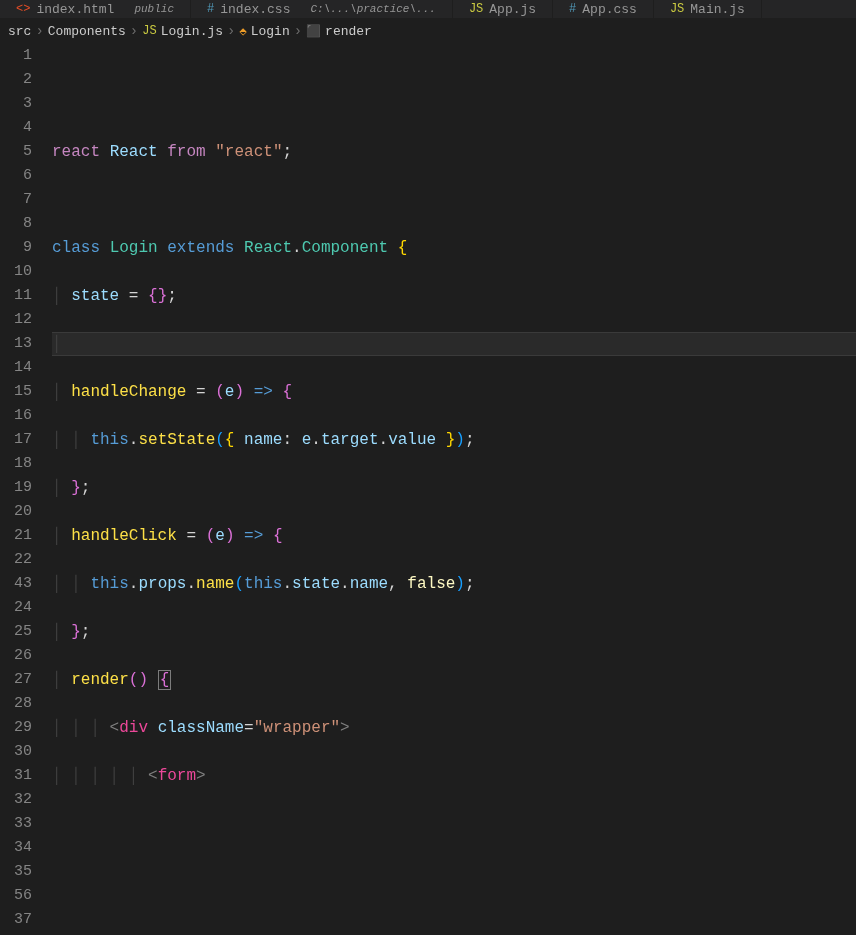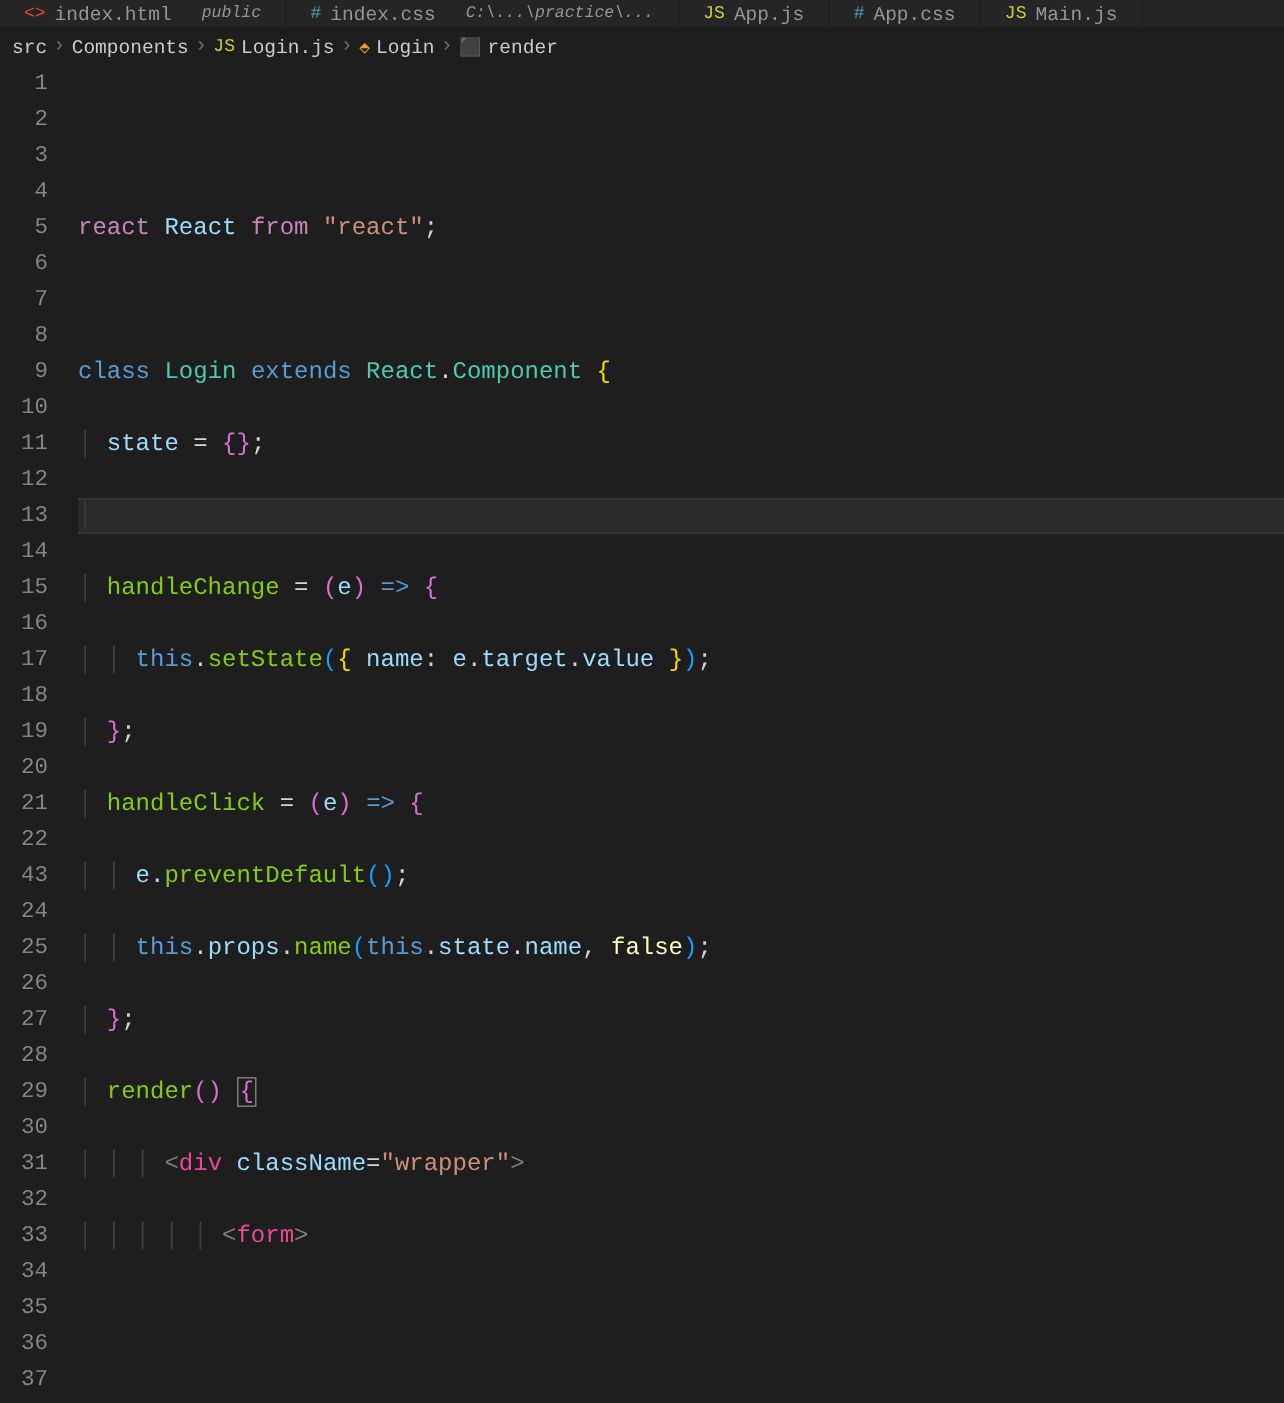--- a/index.html
+++ b/index.html
@@ -80,21 +80,21 @@
     background:#2a2a2a;
     z-index:0;
     border-top:1px solid #3a3a3a;
     border-bottom:1px solid #3a3a3a;
   }
   .code-content { position:relative; z-index:1; }
 
   .tk-kw { color:#c586c0; }
   .tk-cls { color:#4ec9b0; }
   .tk-var { color:#9cdcfe; }
-  .tk-fn { color:#84cc16; }
+  .tk-fn { color:#fde047; }
   .tk-str { color:#ce9178; }
   .tk-this { color:#569cd6; }
   .tk-const { color:#fef9c3; }
   .tk-tag { color:#ec4899; }
   .tk-attr { color:#9cdcfe; }
   .tk-br1 { color:#ffd700; }
   .tk-br2 { color:#da70d6; }
   .tk-br3 { color:#179fff; }
   .tk-plain { color:#d4d4d4; }
   .tk-punct { color:#808080; }
@@ -174,36 +174,35 @@
       <div class="line">26</div>
       <div class="line">27</div>
       <div class="line">28</div>
       <div class="line">29</div>
       <div class="line">30</div>
       <div class="line">31</div>
       <div class="line">32</div>
       <div class="line">33</div>
       <div class="line">34</div>
       <div class="line">35</div>
-      <div class="line">36</div>
+      <div class="line">56</div>
       <div class="line">37</div>
   </div>
   <div class="code">
     <div class="highlight-line" style="top:288px;"></div>
     <div class="code-content">
 <div class="line"><span class="tk-kw">react</span> <span class="tk-var">React</span> <span class="tk-kw">from</span> <span class="tk-str">"react"</span><span class="tk-plain">;</span></div>
 <div class="line"></div>
 <div class="line"><span class="tk-this">class</span> <span class="tk-cls">Login</span> <span class="tk-this">extends</span> <span class="tk-cls">React</span><span class="tk-plain">.</span><span class="tk-cls">Component</span> <span class="tk-br1">{</span></div>
 <div class="line"><span class="indent-guide">│ </span><span class="tk-var">state</span> <span class="tk-plain">=</span> <span class="tk-br2">{}</span><span class="tk-plain">;</span></div>
 <div class="line"><span class="indent-guide">│</span></div>
 <div class="line"><span class="indent-guide">│ </span><span class="tk-fn">handleChange</span> <span class="tk-plain">=</span> <span class="tk-br2">(</span><span class="tk-var">e</span><span class="tk-br2">)</span> <span class="tk-this">=&gt;</span> <span class="tk-br2">{</span></div>
 <div class="line"><span class="indent-guide">│ │ </span><span class="tk-this">this</span><span class="tk-plain">.</span><span class="tk-fn">setState</span><span class="tk-br3">(</span><span class="tk-br1">{</span> <span class="tk-var">name</span><span class="tk-plain">:</span> <span class="tk-var">e</span><span class="tk-plain">.</span><span class="tk-var">target</span><span class="tk-plain">.</span><span class="tk-var">value</span> <span class="tk-br1">}</span><span class="tk-br3">)</span><span class="tk-plain">;</span></div>
 <div class="line"><span class="indent-guide">│ </span><span class="tk-br2">}</span><span class="tk-plain">;</span></div>
 <div class="line"><span class="indent-guide">│ </span><span class="tk-fn">handleClick</span> <span class="tk-plain">=</span> <span class="tk-br2">(</span><span class="tk-var">e</span><span class="tk-br2">)</span> <span class="tk-this">=&gt;</span> <span class="tk-br2">{</span></div>
-<div class="line"><span class="indent-guide">│ │ </span><span class="tk-var">e</span><span class="tk-plain">.</span><span class="tk-fn">preventDefault</span><span class="tk-br3">()</span><span class="tk-plain">;</span></div>
 <div class="line"><span class="indent-guide">│ │ </span><span class="tk-this">this</span><span class="tk-plain">.</span><span class="tk-var">props</span><span class="tk-plain">.</span><span class="tk-fn">name</span><span class="tk-br3">(</span><span class="tk-this">this</span><span class="tk-plain">.</span><span class="tk-var">state</span><span class="tk-plain">.</span><span class="tk-var">name</span><span class="tk-plain">,</span> <span class="tk-const">false</span><span class="tk-br3">)</span><span class="tk-plain">;</span></div>
 <div class="line"><span class="indent-guide">│ </span><span class="tk-br2">}</span><span class="tk-plain">;</span></div>
 <div class="line"><span class="indent-guide">│ </span><span class="tk-fn">render</span><span class="tk-br2">()</span> <span class="tk-br2 cursor-box">{</span></div>
 <div class="line"><span class="indent-guide">│ │ │ </span><span class="tk-punct">&lt;</span><span class="tk-tag">div</span> <span class="tk-attr">className</span><span class="tk-plain">=</span><span class="tk-str">"wrapper"</span><span class="tk-punct">&gt;</span></div>
 <div class="line"><span class="indent-guide">│ │ │ │ │ </span><span class="tk-punct">&lt;</span><span class="tk-tag">form</span><span class="tk-punct">&gt;</span></div>
 
 
 
 
 

